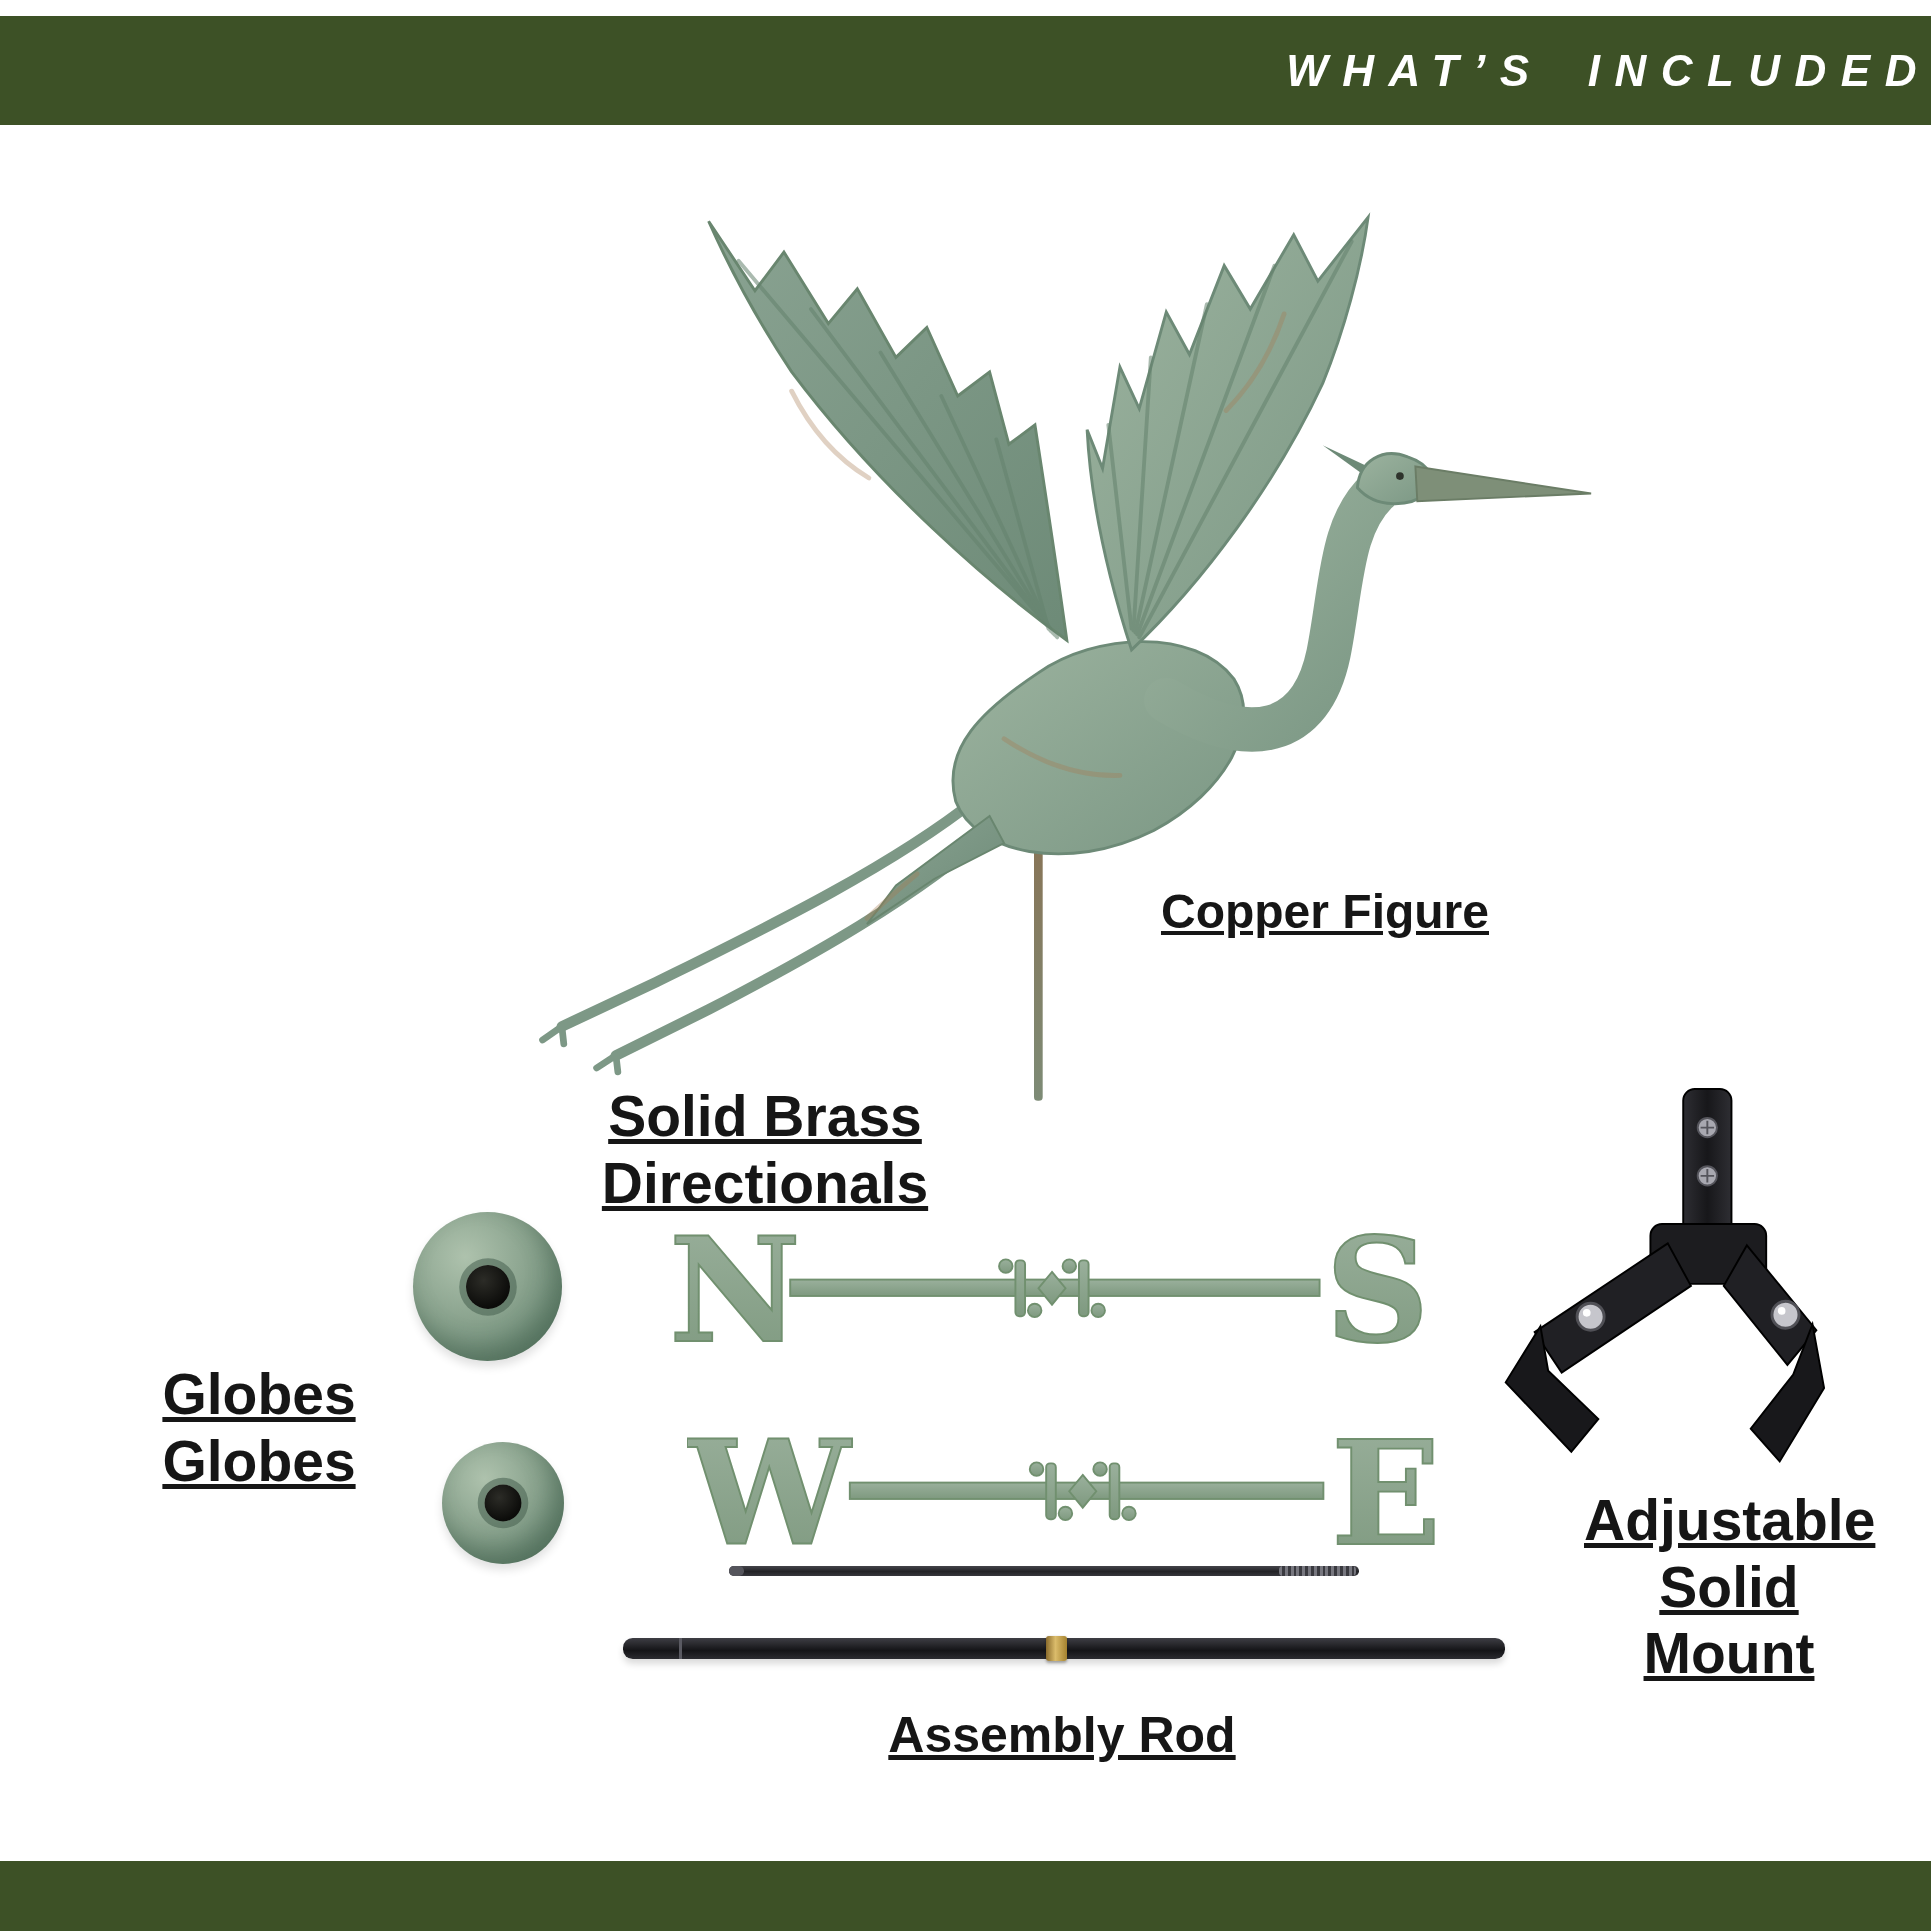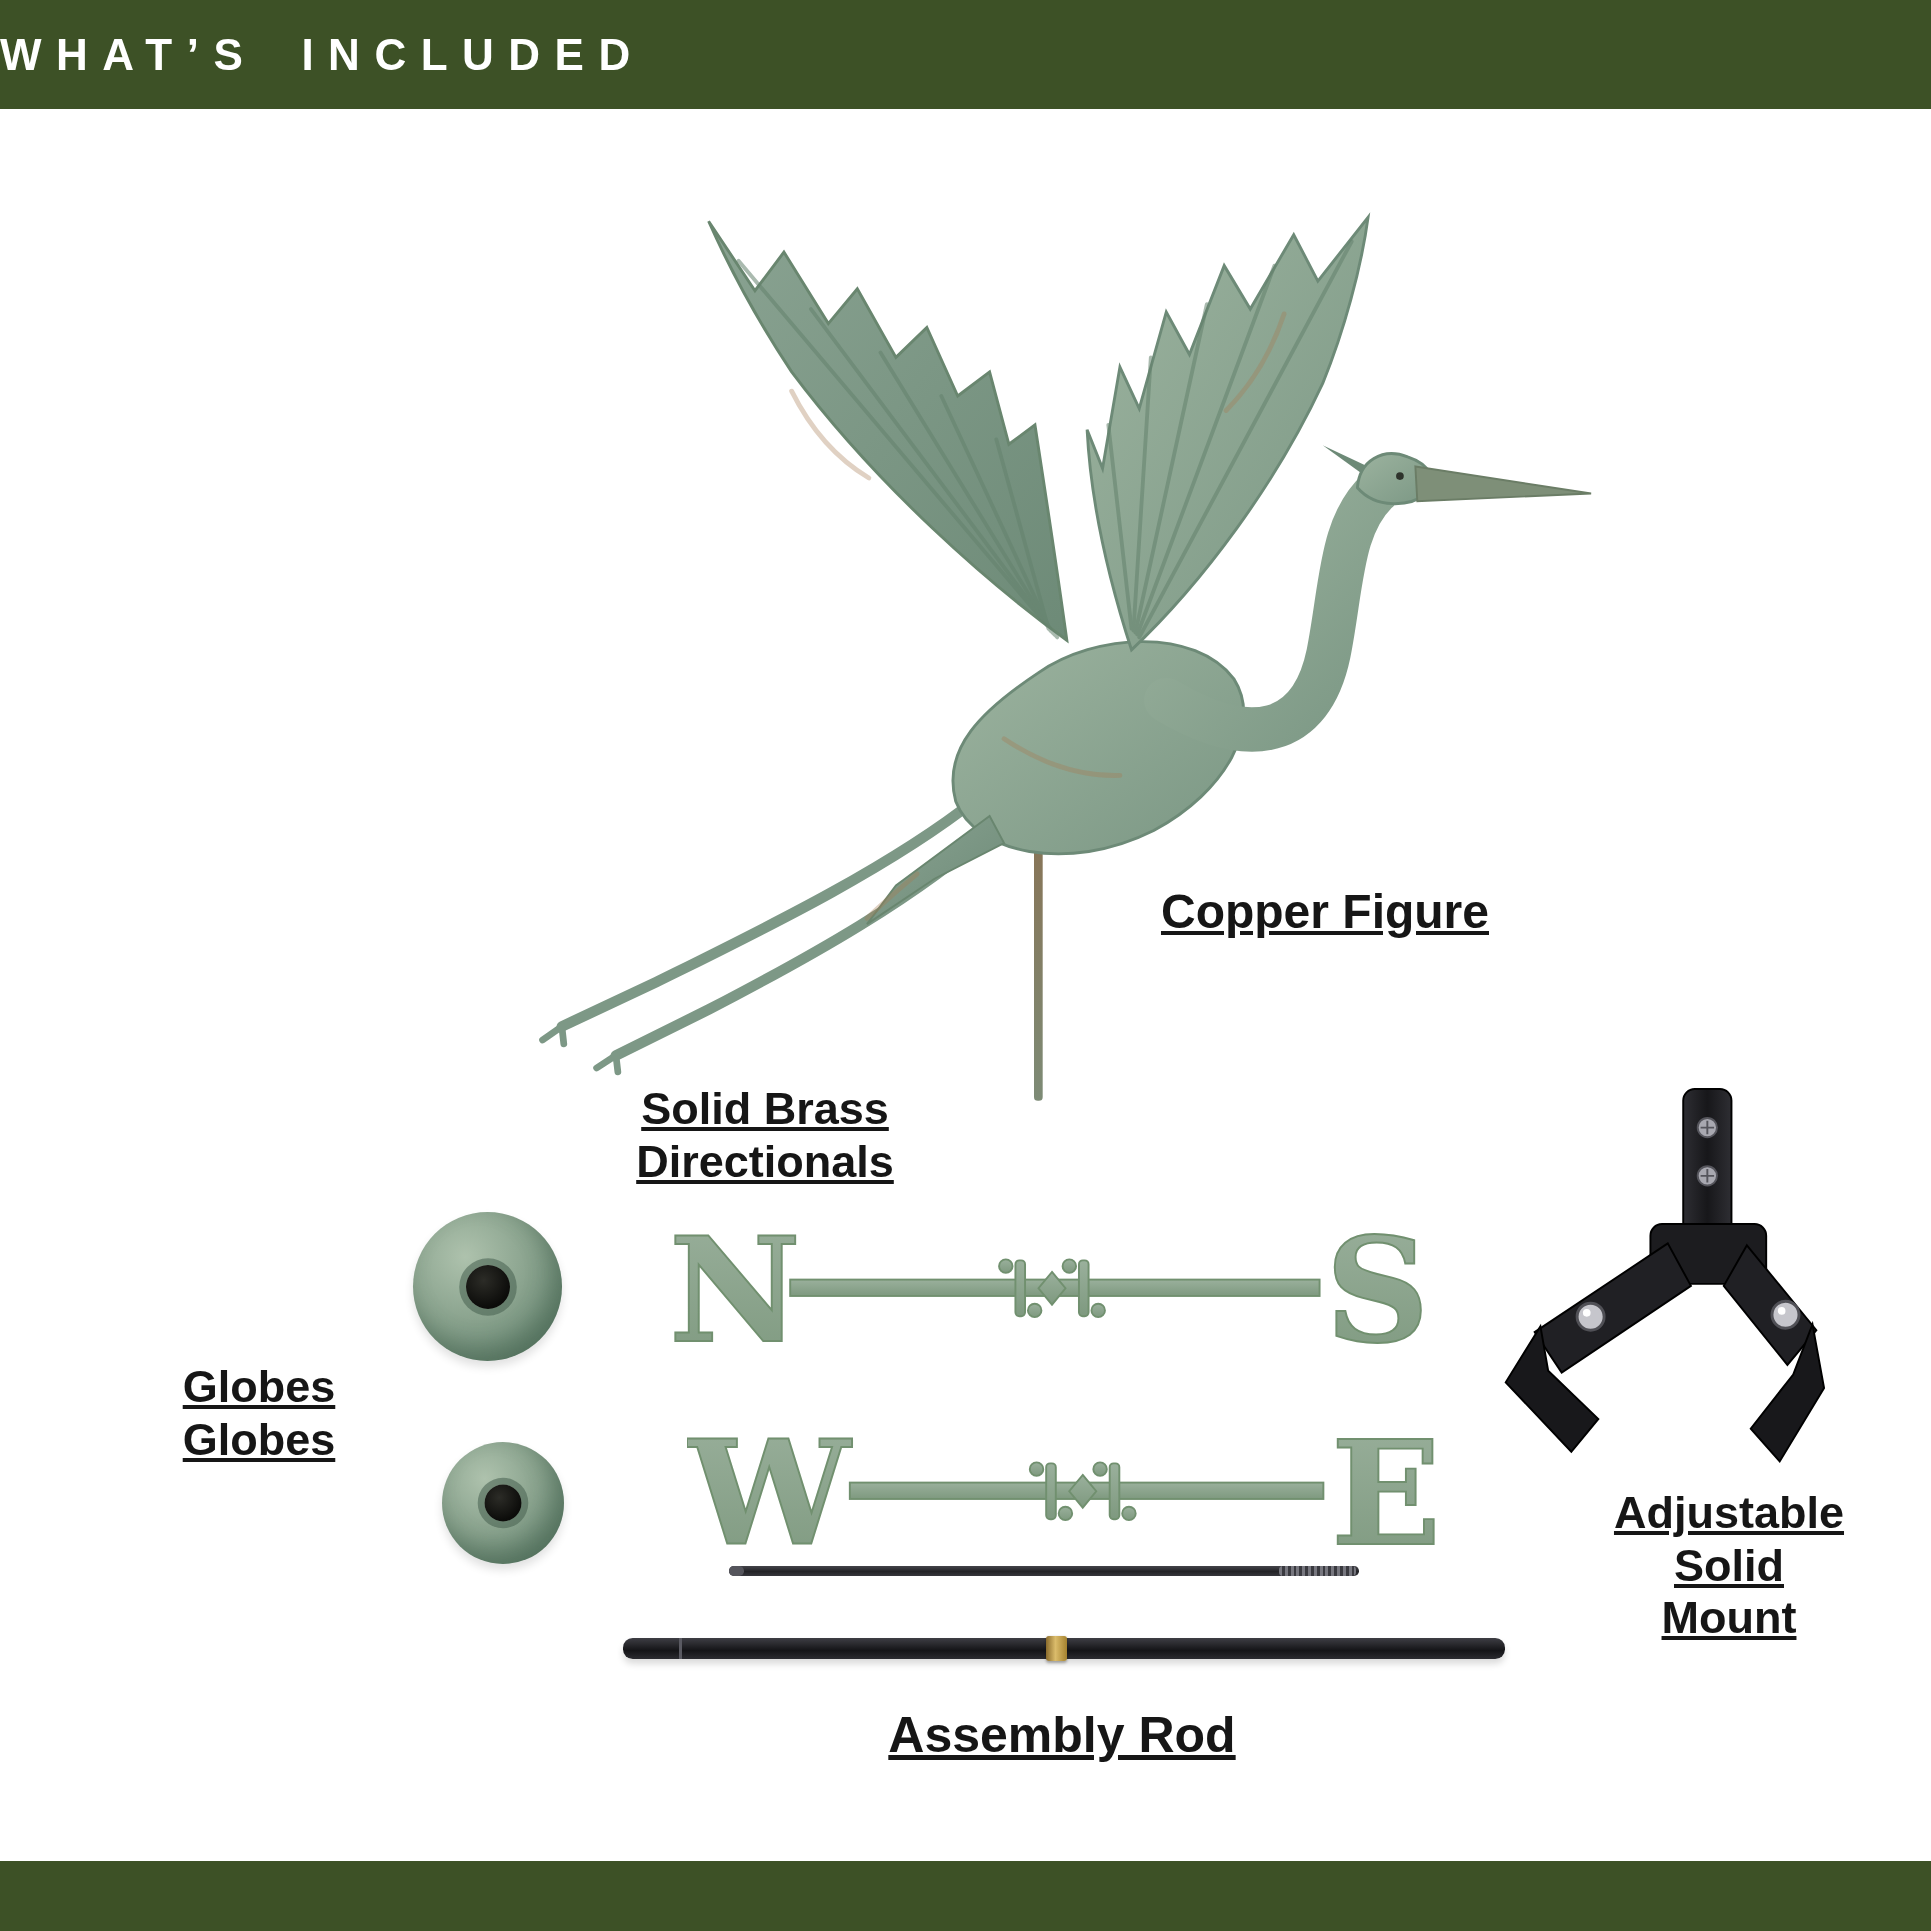--- a/index.html
+++ b/index.html
@@ -1,24 +1,24 @@
 <!DOCTYPE html>
 <html><head>
 <meta charset="utf-8">
 <style>
   * { margin:0; padding:0; box-sizing:border-box; }
   html,body { width:1931px; height:1931px; background:#ffffff; font-family:"Liberation Sans", sans-serif; }
   .canvas { position:relative; width:1931px; height:1931px; background:#ffffff; overflow:hidden; }
 
   .banner { position:absolute; left:0; width:1931px; background:#3d5126; }
-  .banner.top { top:0; height:109px; display:flex; align-items:center; justify-content:flex-start; }
+  .banner.top { top:16px; height:109px; display:flex; align-items:center; justify-content:flex-end;font-style:italic; }
   .banner.bottom { top:1861px; height:70px; }
   .banner-title { color:#ffffff; font-size:44px; font-weight:700; letter-spacing:14.5px; word-spacing:17.4px; }
 
-  .part-label { position:absolute; font-weight:700; color:#161616; text-align:center; font-size:45px; line-height:1.17; }
+  .part-label { position:absolute; font-weight:700; color:#161616; text-align:center; font-size:57px; line-height:1.17; }
   .part-label span { display:block;text-decoration:underline; }
   .label-copper-figure   { left:1132px; top:884px;  width:386px; font-size:48px; }
   .label-directionals    { left:572px;  top:1083px; width:386px; }
   .label-globes          { left:114px;  top:1361px; width:290px; }
   .label-roof-mount      { left:1584px; top:1487px; width:290px; }
   .label-assembly-rod    { left:869px;  top:1706px; width:386px; font-size:50px; }
 
   .heron { position:absolute; left:502px; top:198px; width:1120px; height:927px; }
 
   .globe { position:absolute; border-radius:50%;

